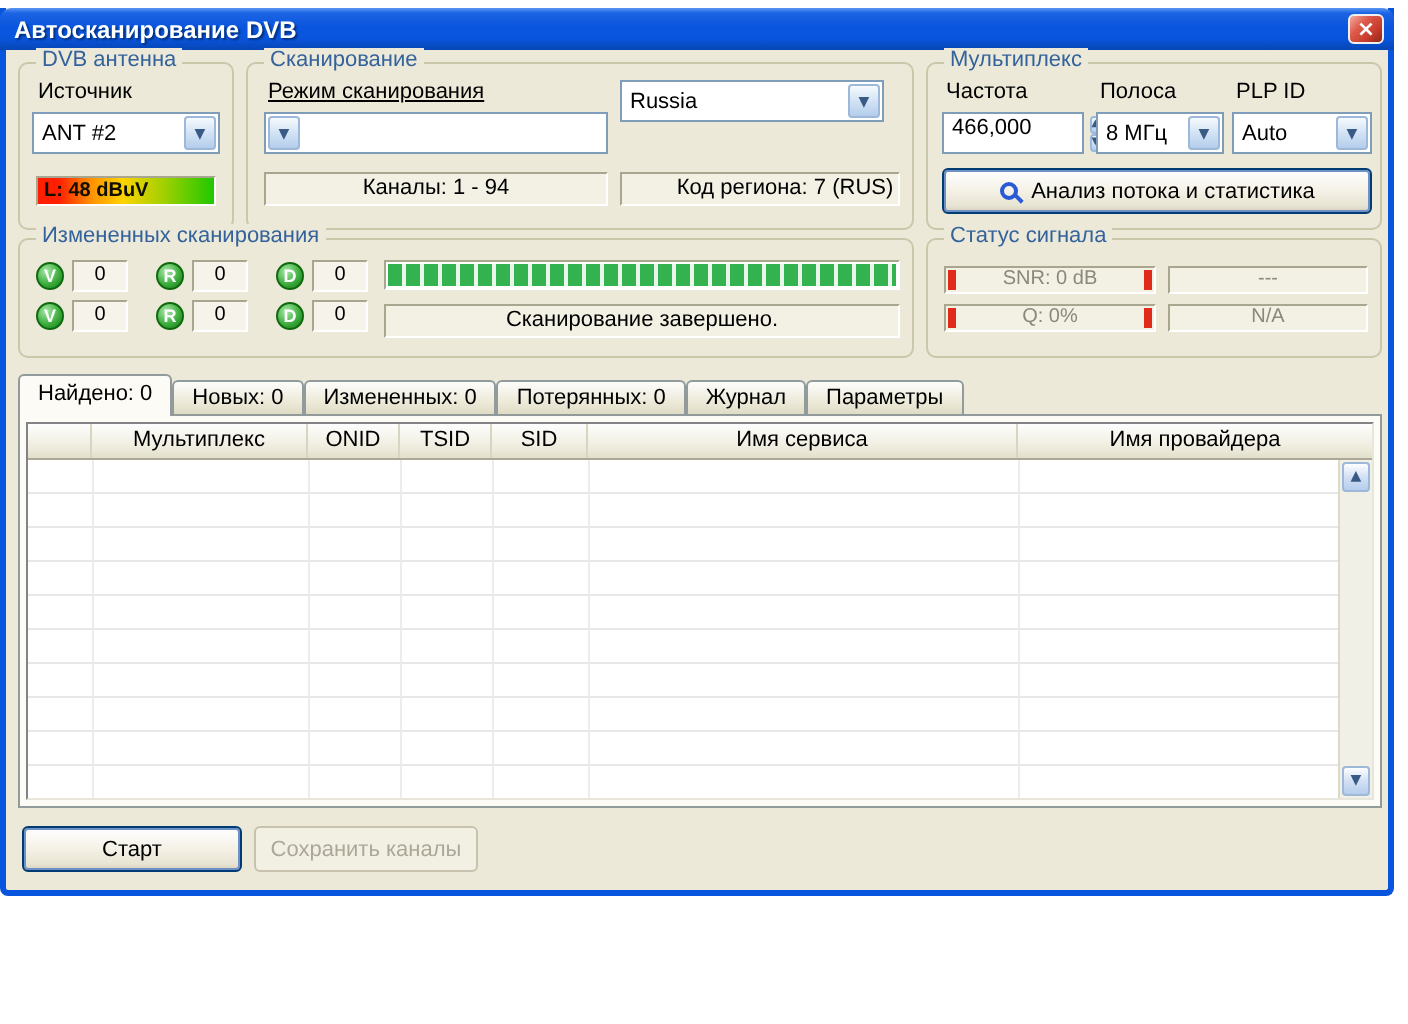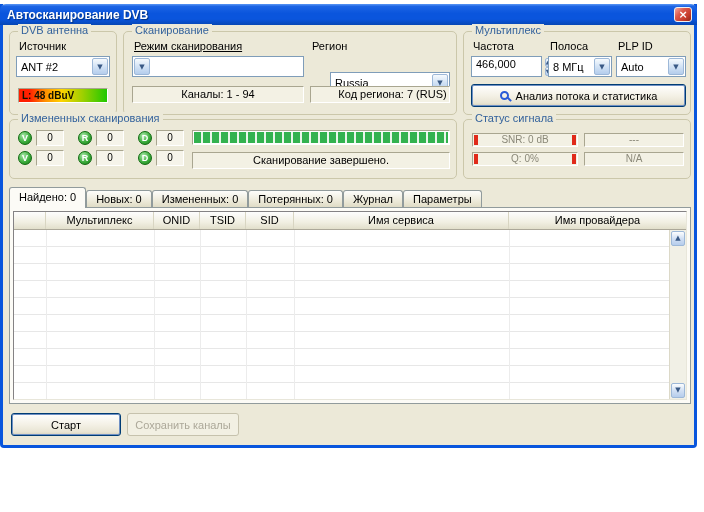--- a/index.html
+++ b/index.html
@@ -185,21 +185,21 @@
       </div>
     </div>
 
     <div class="groupbox" style="left:120px; top:6px; width:334px; height:84px;">
       <span class="legend">Сканирование</span>
       <span class="lbl" style="left:10px; top:8px;text-decoration:underline;">Режим сканирования</span>
       <span class="lbl" style="left:188px; top:8px;">Регион</span>
       <div class="combo" style="left:8px; top:24px; width:172px;">
         <span class="combo-btn">▼</span>
       </div>
-      <div class="combo" style="left:186px; top:40px; width:120px;margin-left:20px;">
+      <div class="combo" style="left:186px; top:8px; width:132px;">
         <span class="combo-text">Russia</span>
         <span class="combo-btn">▼</span>
       </div>
       <div class="sunken" style="left:8px; top:54px; width:172px; height:17px; line-height:15px;">Каналы: 1 - 94</div>
       <div class="sunken" style="left:186px; top:54px; width:140px; height:17px; line-height:15px;padding-left:25px;">Код региона: 7 (RUS)</div>
     </div>
 
     <div class="groupbox" style="left:460px; top:6px; width:228px; height:84px;">
       <span class="legend">Мультиплекс</span>
       <span class="lbl" style="left:9px; top:8px;">Частота</span>

